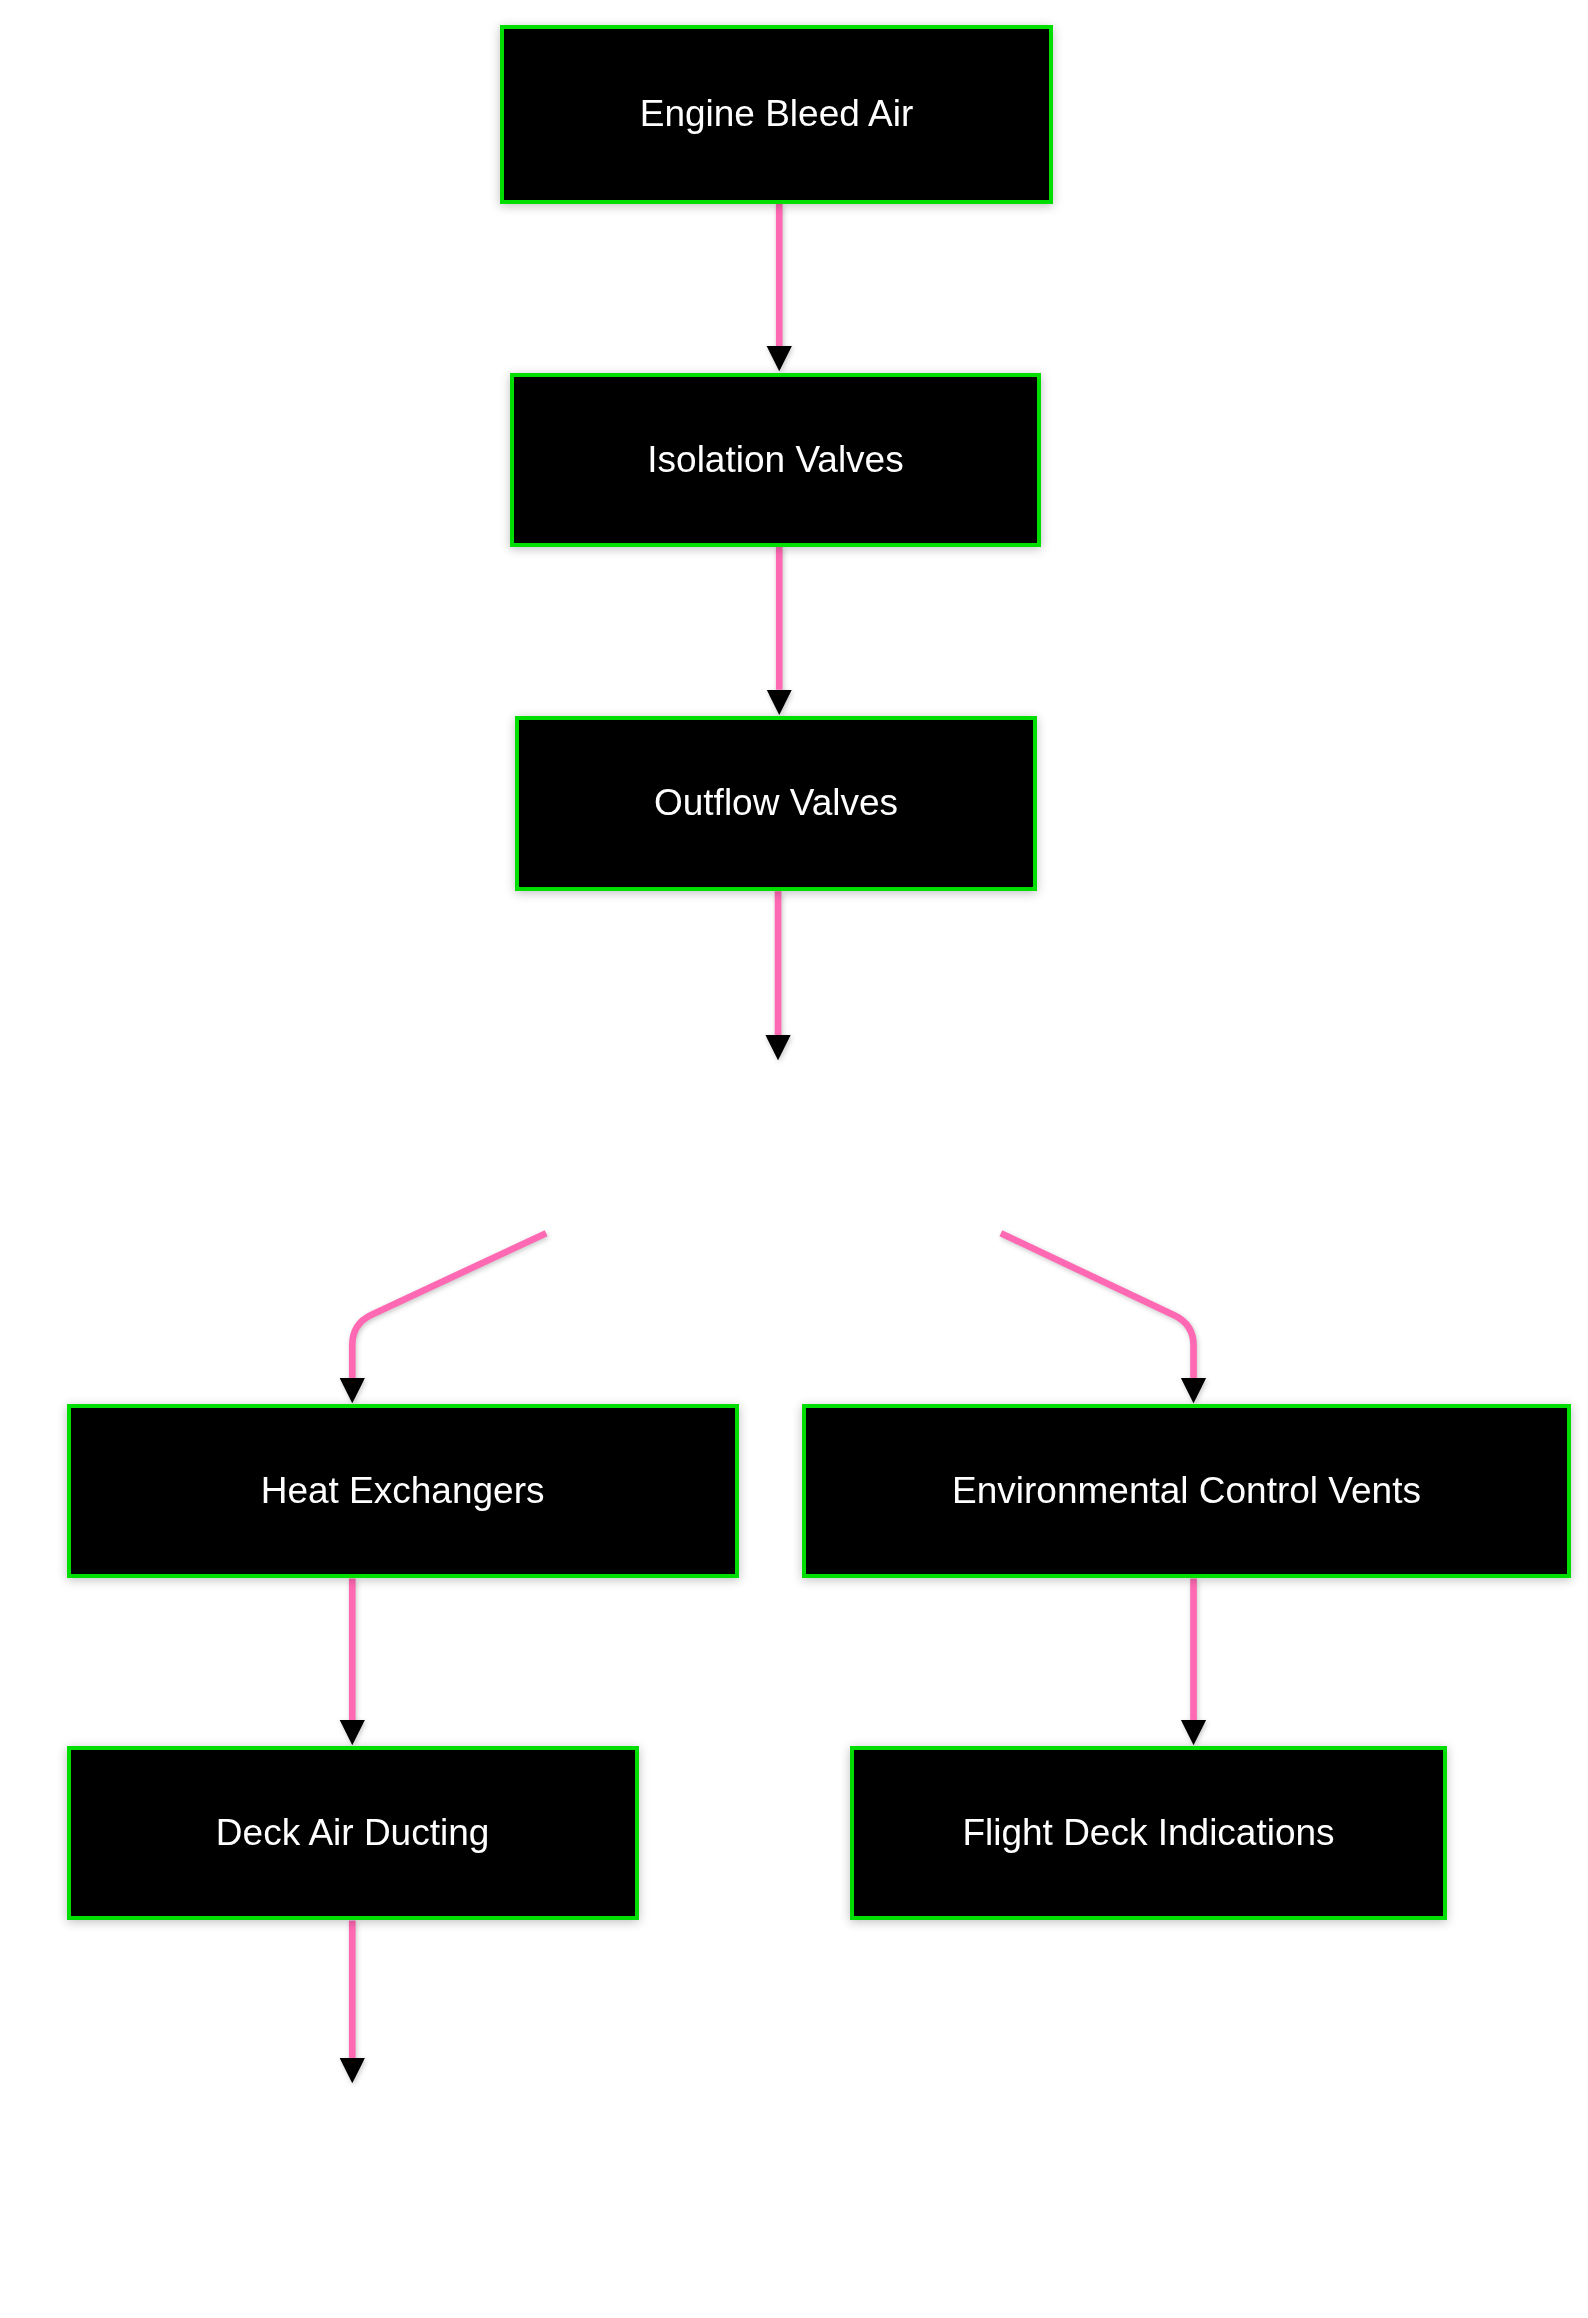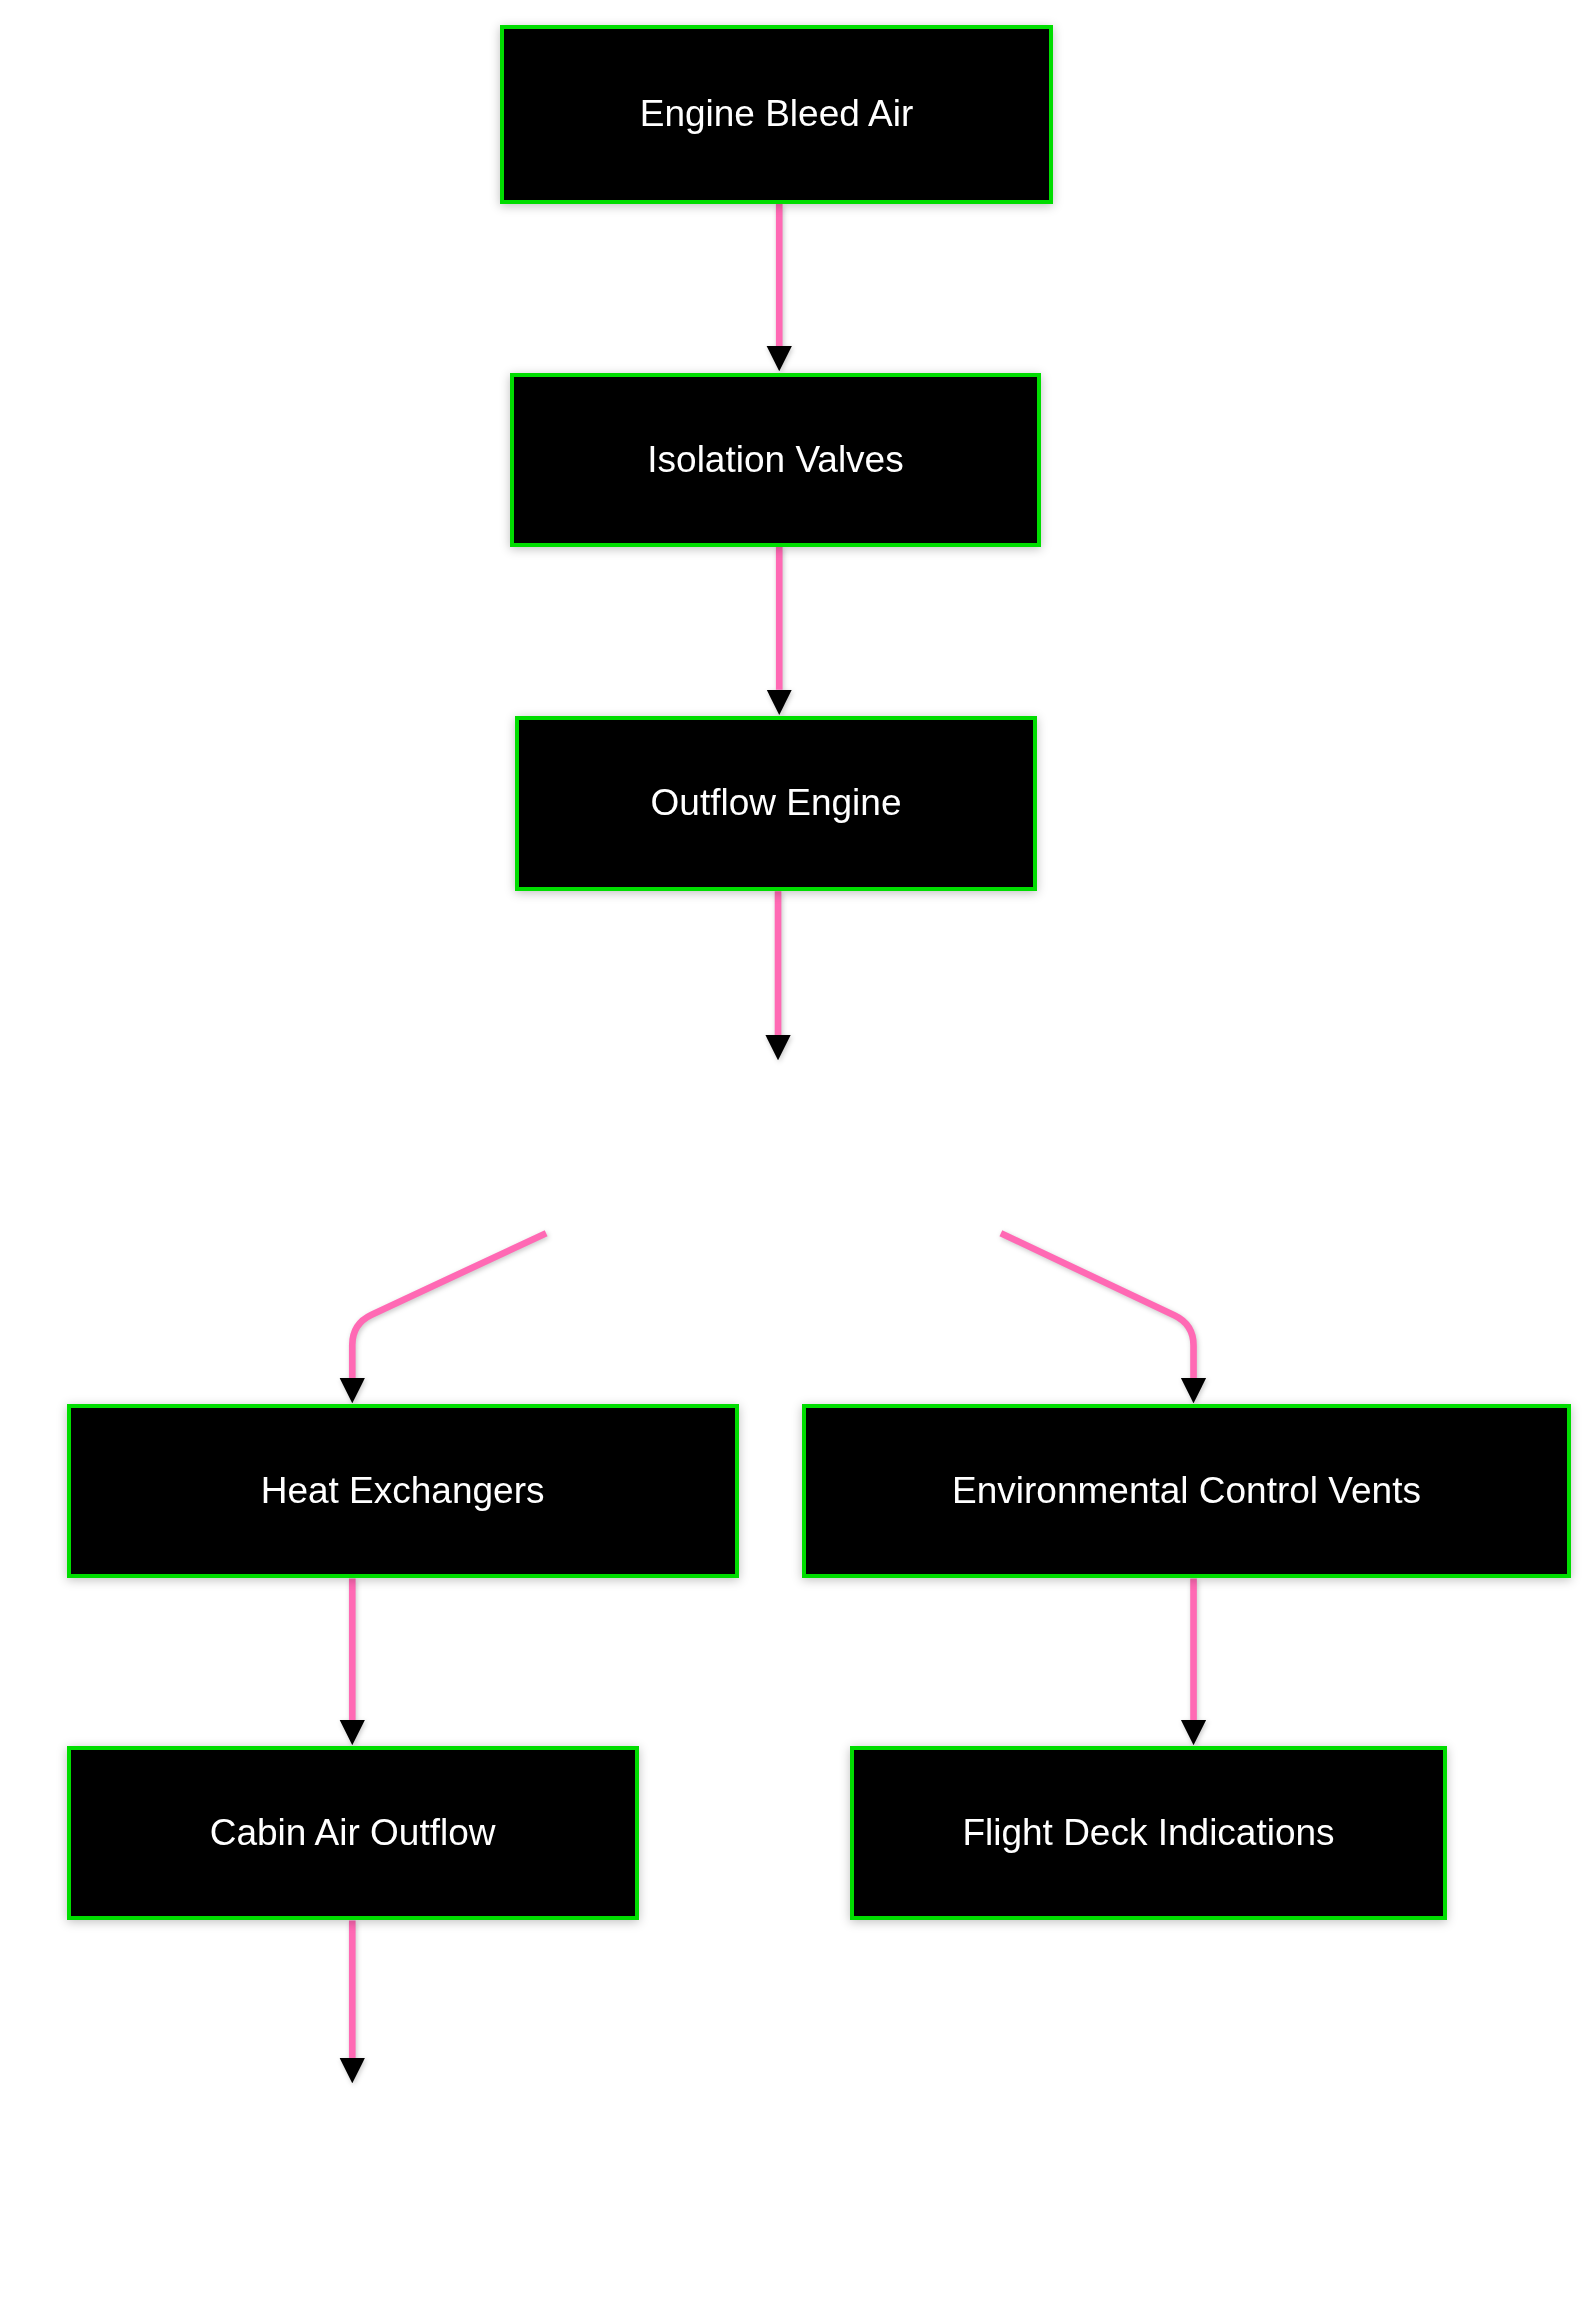--- a/index.html
+++ b/index.html
@@ -83,34 +83,34 @@
 
   <div class="node" id="n-engine-bleed-air">
     <span>Engine Bleed Air</span>
   </div>
 
   <div class="node" id="n-isolation-valves">
     <span>Isolation Valves</span>
   </div>
 
   <div class="node" id="n-outflow-valves">
-    <span>Outflow Engine</span>
+    <span>Outflow Valves</span>
   </div>
 
 
   <div class="node" id="n-heat-exchangers">
     <span>Heat Exchangers</span>
   </div>
 
   <div class="node" id="n-environmental-control-unit">
     <span>Environmental Control Vents</span>
   </div>
 
   <div class="node" id="n-cabin-air-ducting">
-    <span>Cabin Air Outflow</span>
+    <span>Deck Air Ducting</span>
   </div>
 
   <div class="node" id="n-flight-deck-indications">
     <span>Flight Deck Indications</span>
   </div>
 
 
 </div>
 
 

